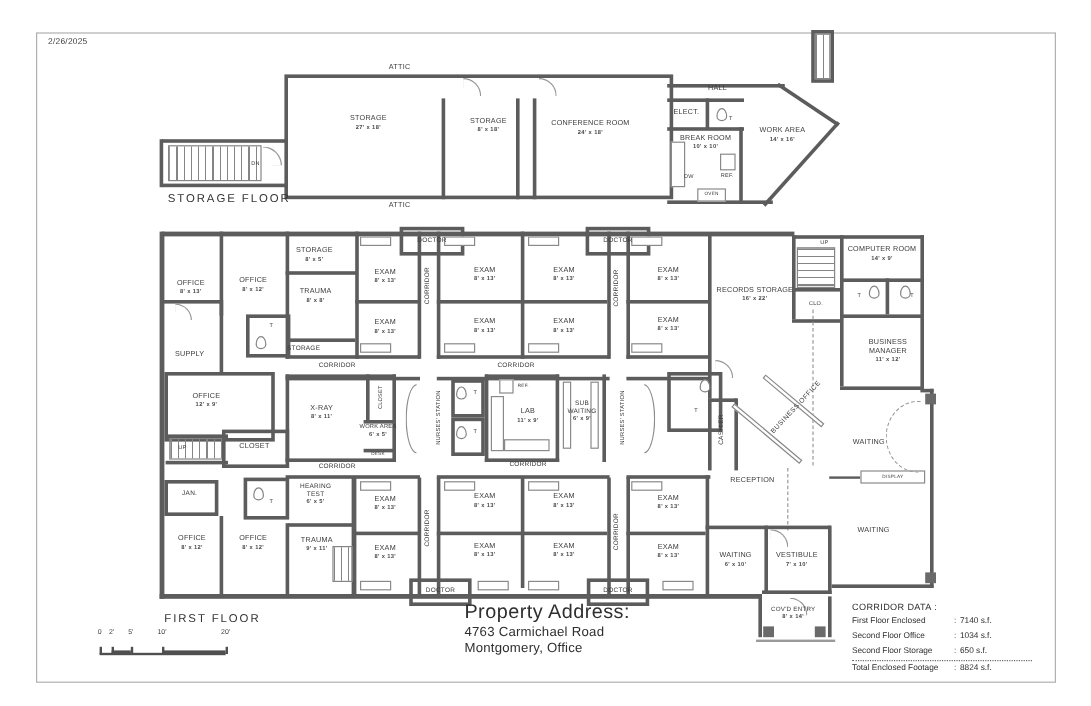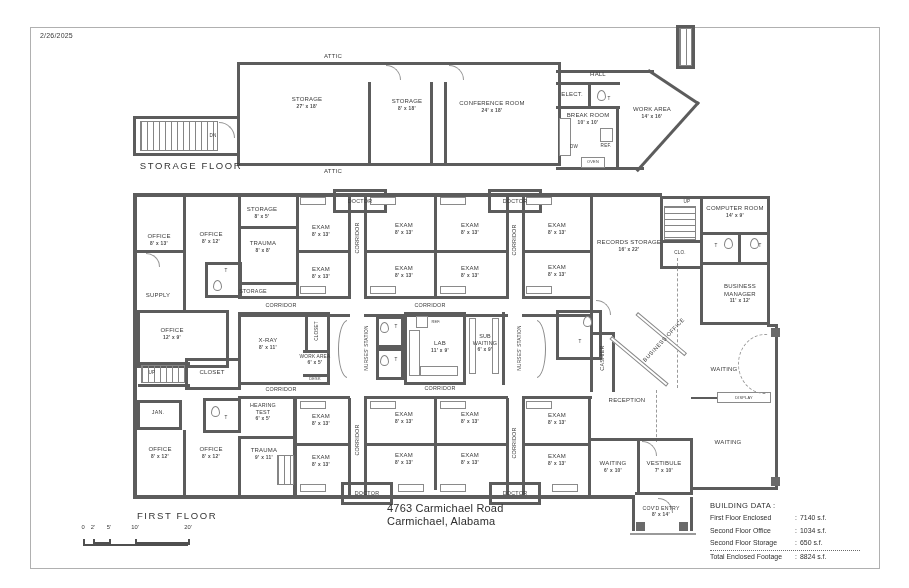--- a/index.html
+++ b/index.html
@@ -442,26 +442,27 @@
       <b class="nm">VESTIBULE</b>
       <b class="dm">7' x 10'</b>
     </span>
   <span class="lbl" style="left:661px;top:511px;font-size:5.2px">
       <b class="nm">COV'D ENTRY</b>
       <b class="dm">8' x 14'</b>
     </span>
   <span class="lbl sec" style="left:177px;top:516px">FIRST FLOOR</span>
 
   <div class="addr">
+    <div class="addr-title">Property Address:</div>
     <div class="addr-line">4763 Carmichael Road</div>
-    <div class="addr-line">Carmichael, Alabama</div>
+    <div class="addr-line">Montgomery, Office</div>
   </div>
 
   <div class="bdata">
-    <div class="bdata-title">BUILDING DATA :</div>
+    <div class="bdata-title">CORRIDOR DATA :</div>
     <div class="bd-row">
         <span class="bd-l">First Floor Enclosed</span>
         <span class="bd-c">:</span>
         <span class="bd-v">7140 s.f.</span>
       </div>
     <div class="bd-row">
         <span class="bd-l">Second Floor Office</span>
         <span class="bd-c">:</span>
         <span class="bd-v">1034 s.f.</span>
       </div>

